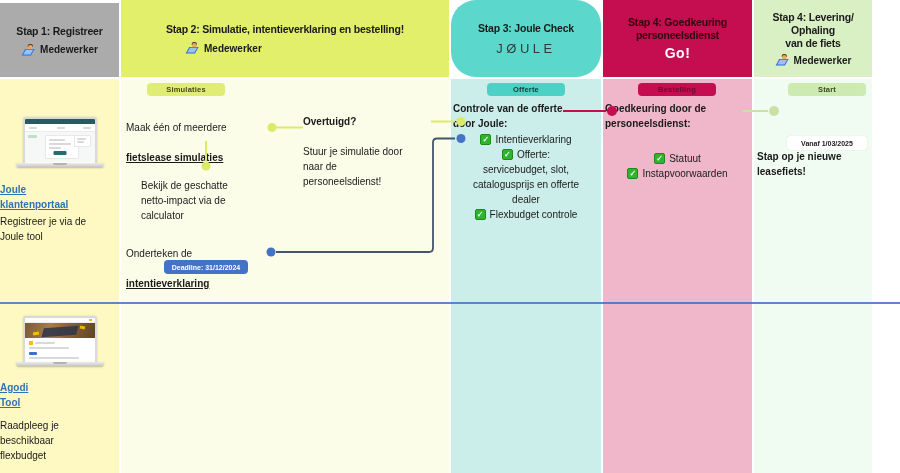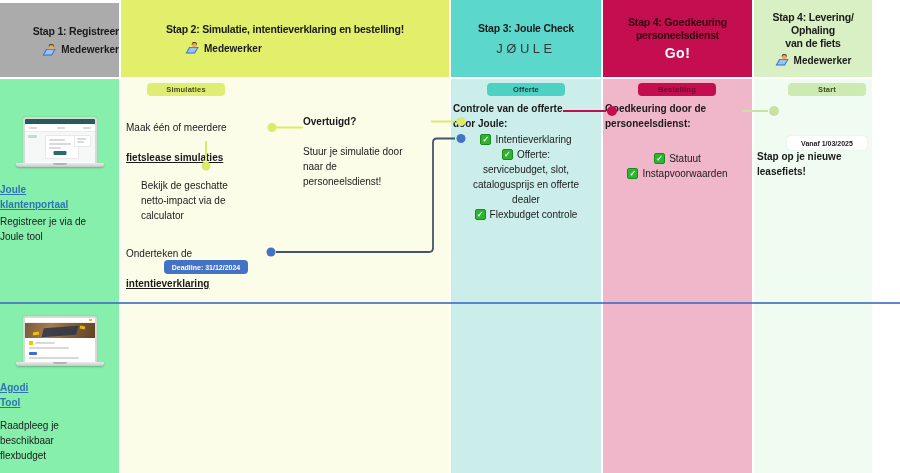--- a/index.html
+++ b/index.html
@@ -13,35 +13,35 @@
   #col2 { left:121px; width:328px; }
   #col3 { left:451px; width:150px; }
   #col4 { left:603px; width:149px; }
   #col5 { left:754px; width:118px; }
 
   .col-header {
     position:absolute; left:0; right:0; top:0; height:77px;
     display:flex; flex-direction:column; align-items:center; justify-content:center;
     gap:6px; text-align:center; z-index:2;
   }
-  #col1 .col-header { top:3px; height:74px; background:#ababab;align-items:flex-end; }
+  #col1 .col-header { top:3px; height:74px; background:#ababab; }
   #col2 .col-header { background:#e2ef6b; }
-  #col3 .col-header { background:#5cd7cb; }
+  #col3 .col-header { background:#5cd7cb;border-radius:25px; }
   #col4 .col-header { background:#c40e4f; gap:3px; }
   #col5 .col-header { background:#d9f0c4; gap:4px; }
 
   .col-title { font-size:10.5px; font-weight:bold; color:#1a1a1a; letter-spacing:-0.2px; line-height:13px; white-space:pre-line; }
   #col4 .col-title { color:#30060f; }
   .actor { display:flex; align-items:center; gap:4px; font-size:10px; font-weight:bold; color:#1a1a1a; }
   #col2 .actor { align-self:flex-start; margin-left:64px; }
   .joule-logo { font-size:13px; letter-spacing:3.5px; color:#2f3a3a; font-weight:normal;text-align:center; }
   .go-logo { font-size:14px; font-weight:bold; color:#ffffff; letter-spacing:0.5px; }
 
   .col-body { position:absolute; left:0; right:0; top:79px; bottom:0; z-index:1; }
-  #col1 .col-body { background:#86efac; }
+  #col1 .col-body { background:#fef9c3; }
   #col2 .col-body { background:#fbfde9; }
   #col3 .col-body { background:#cceeea; }
   #col4 .col-body { background:#f0b6ca; }
   #col5 .col-body { background:#f0fbf2;padding-left:39px; }
 
   .divider { position:absolute; left:0; right:0; top:302px; height:2px; background:#4472c4; opacity:.85; z-index:3; }
 
   .overlay { position:absolute; left:0; top:0; z-index:4; pointer-events:none; }
 
   .txt { position:absolute; font-size:10px; line-height:15px; color:#1a1a1a; white-space:pre-line; }

